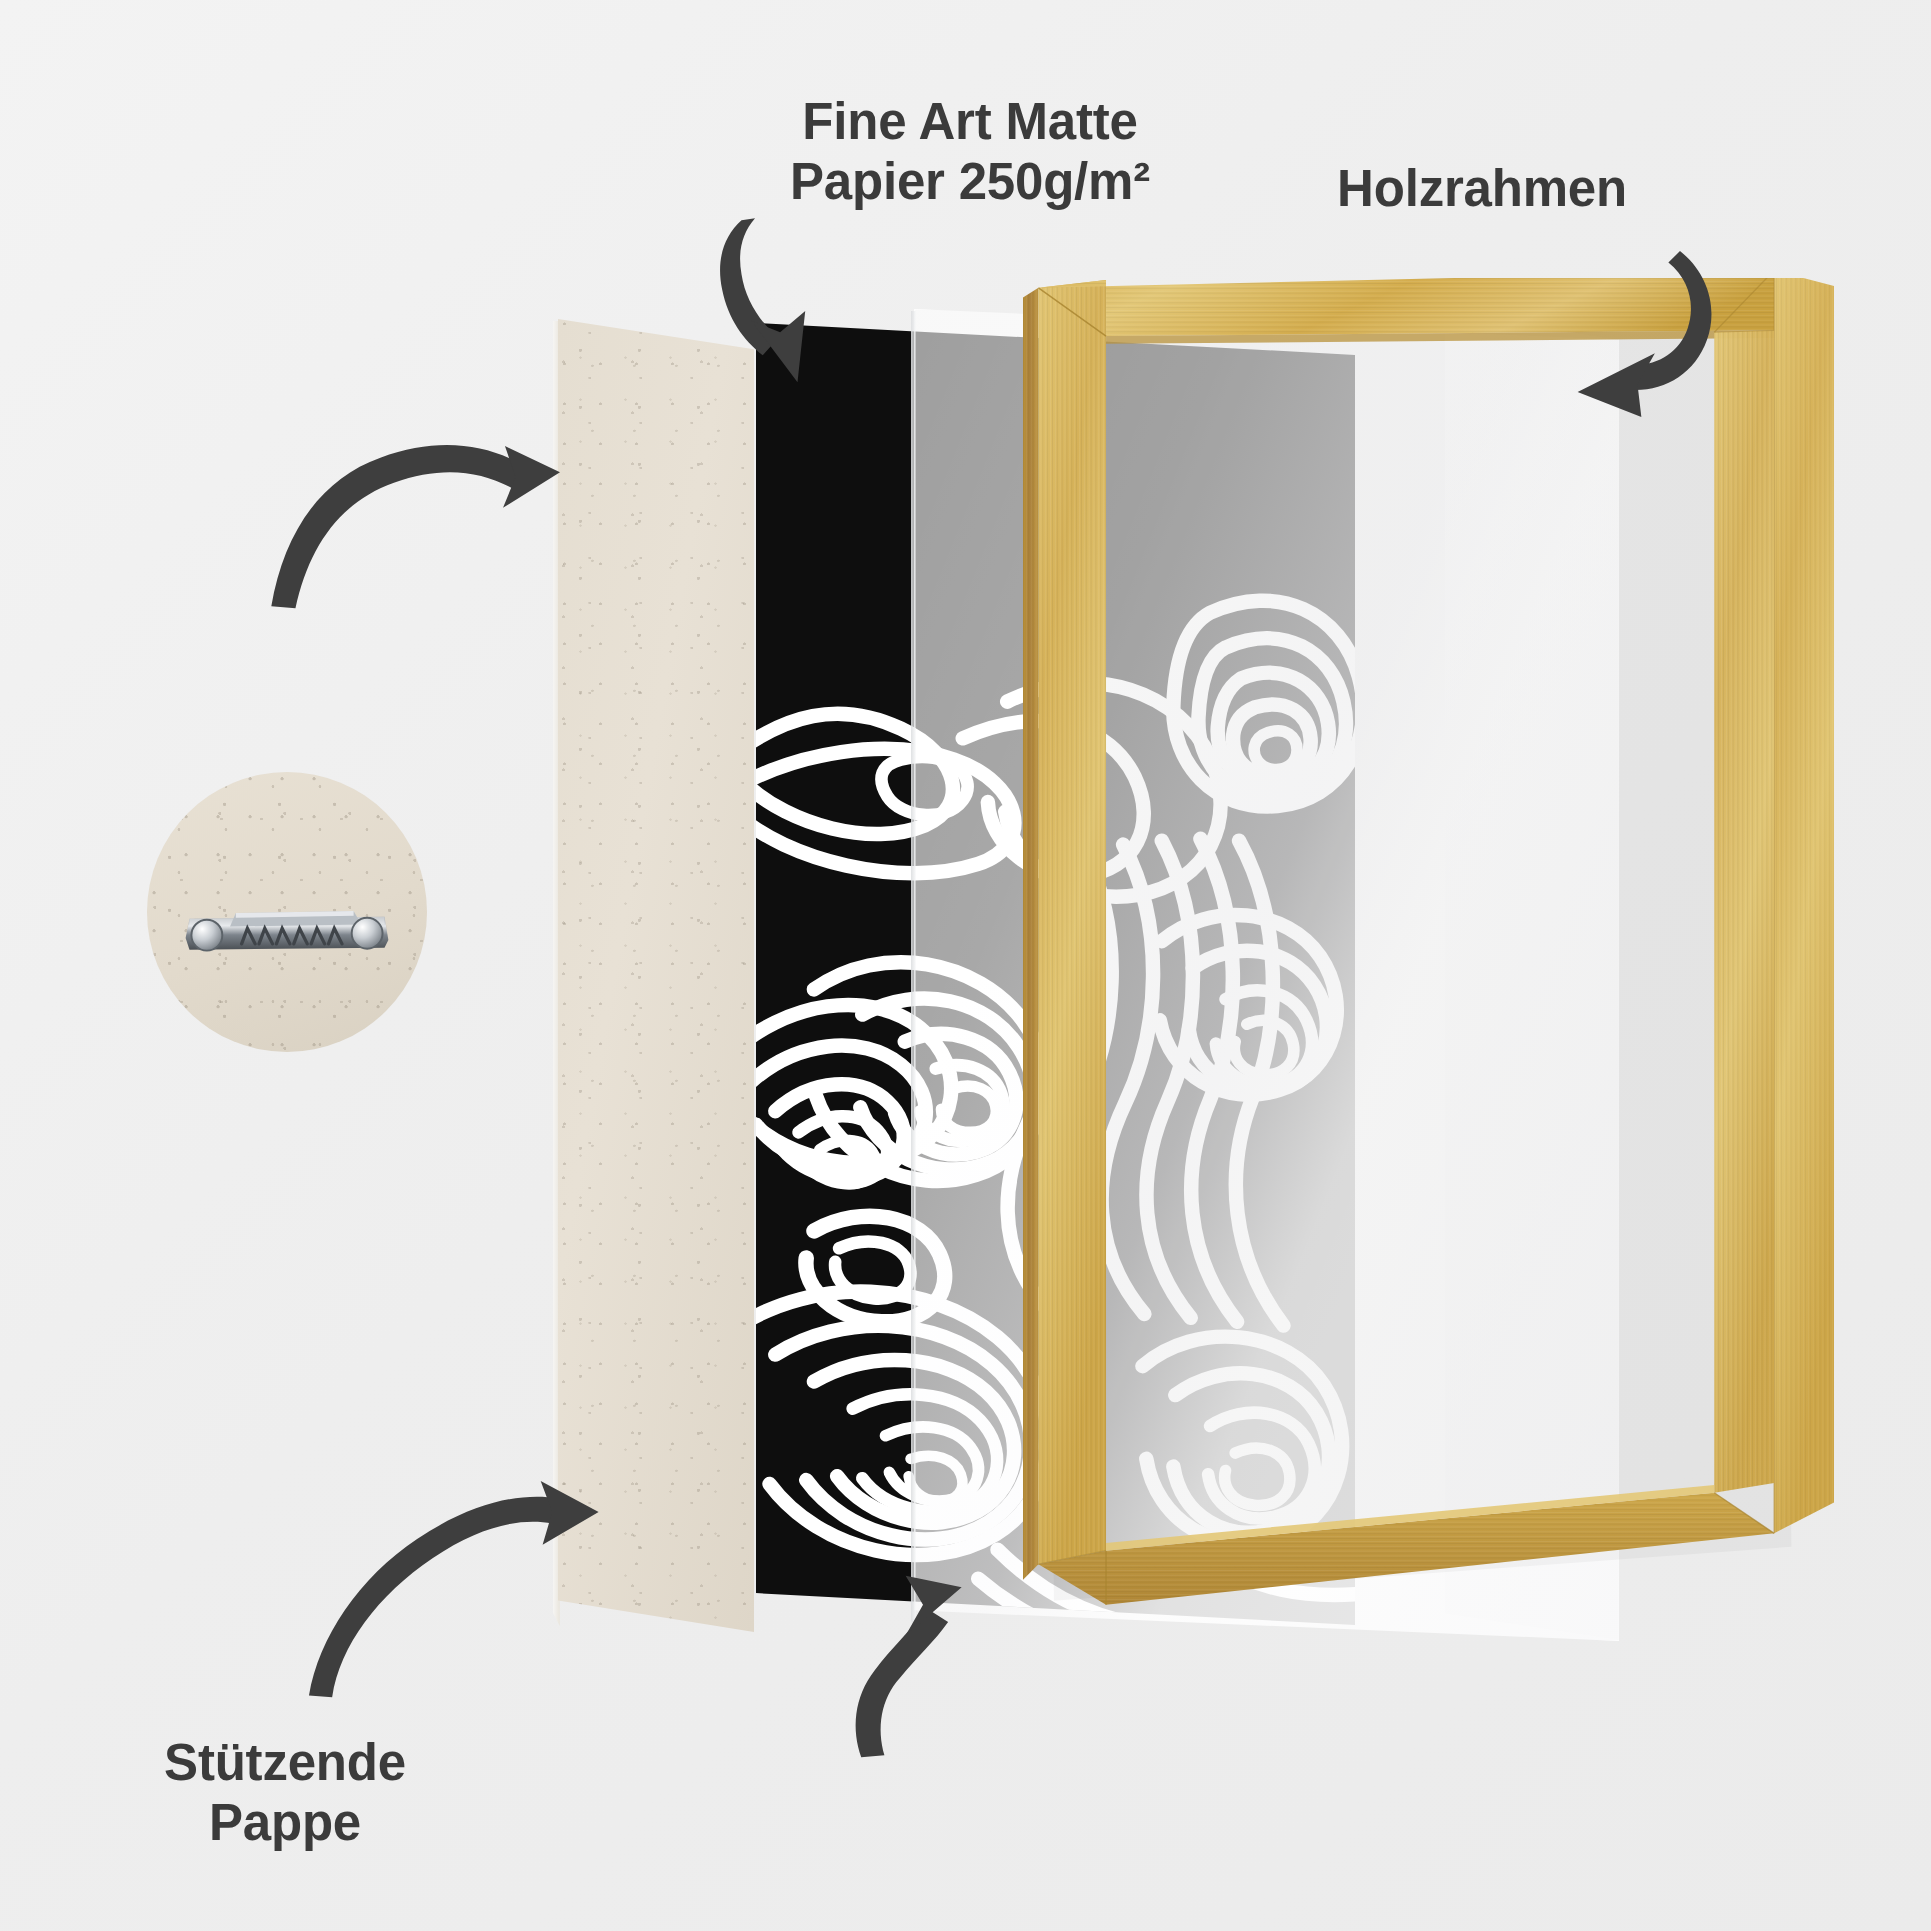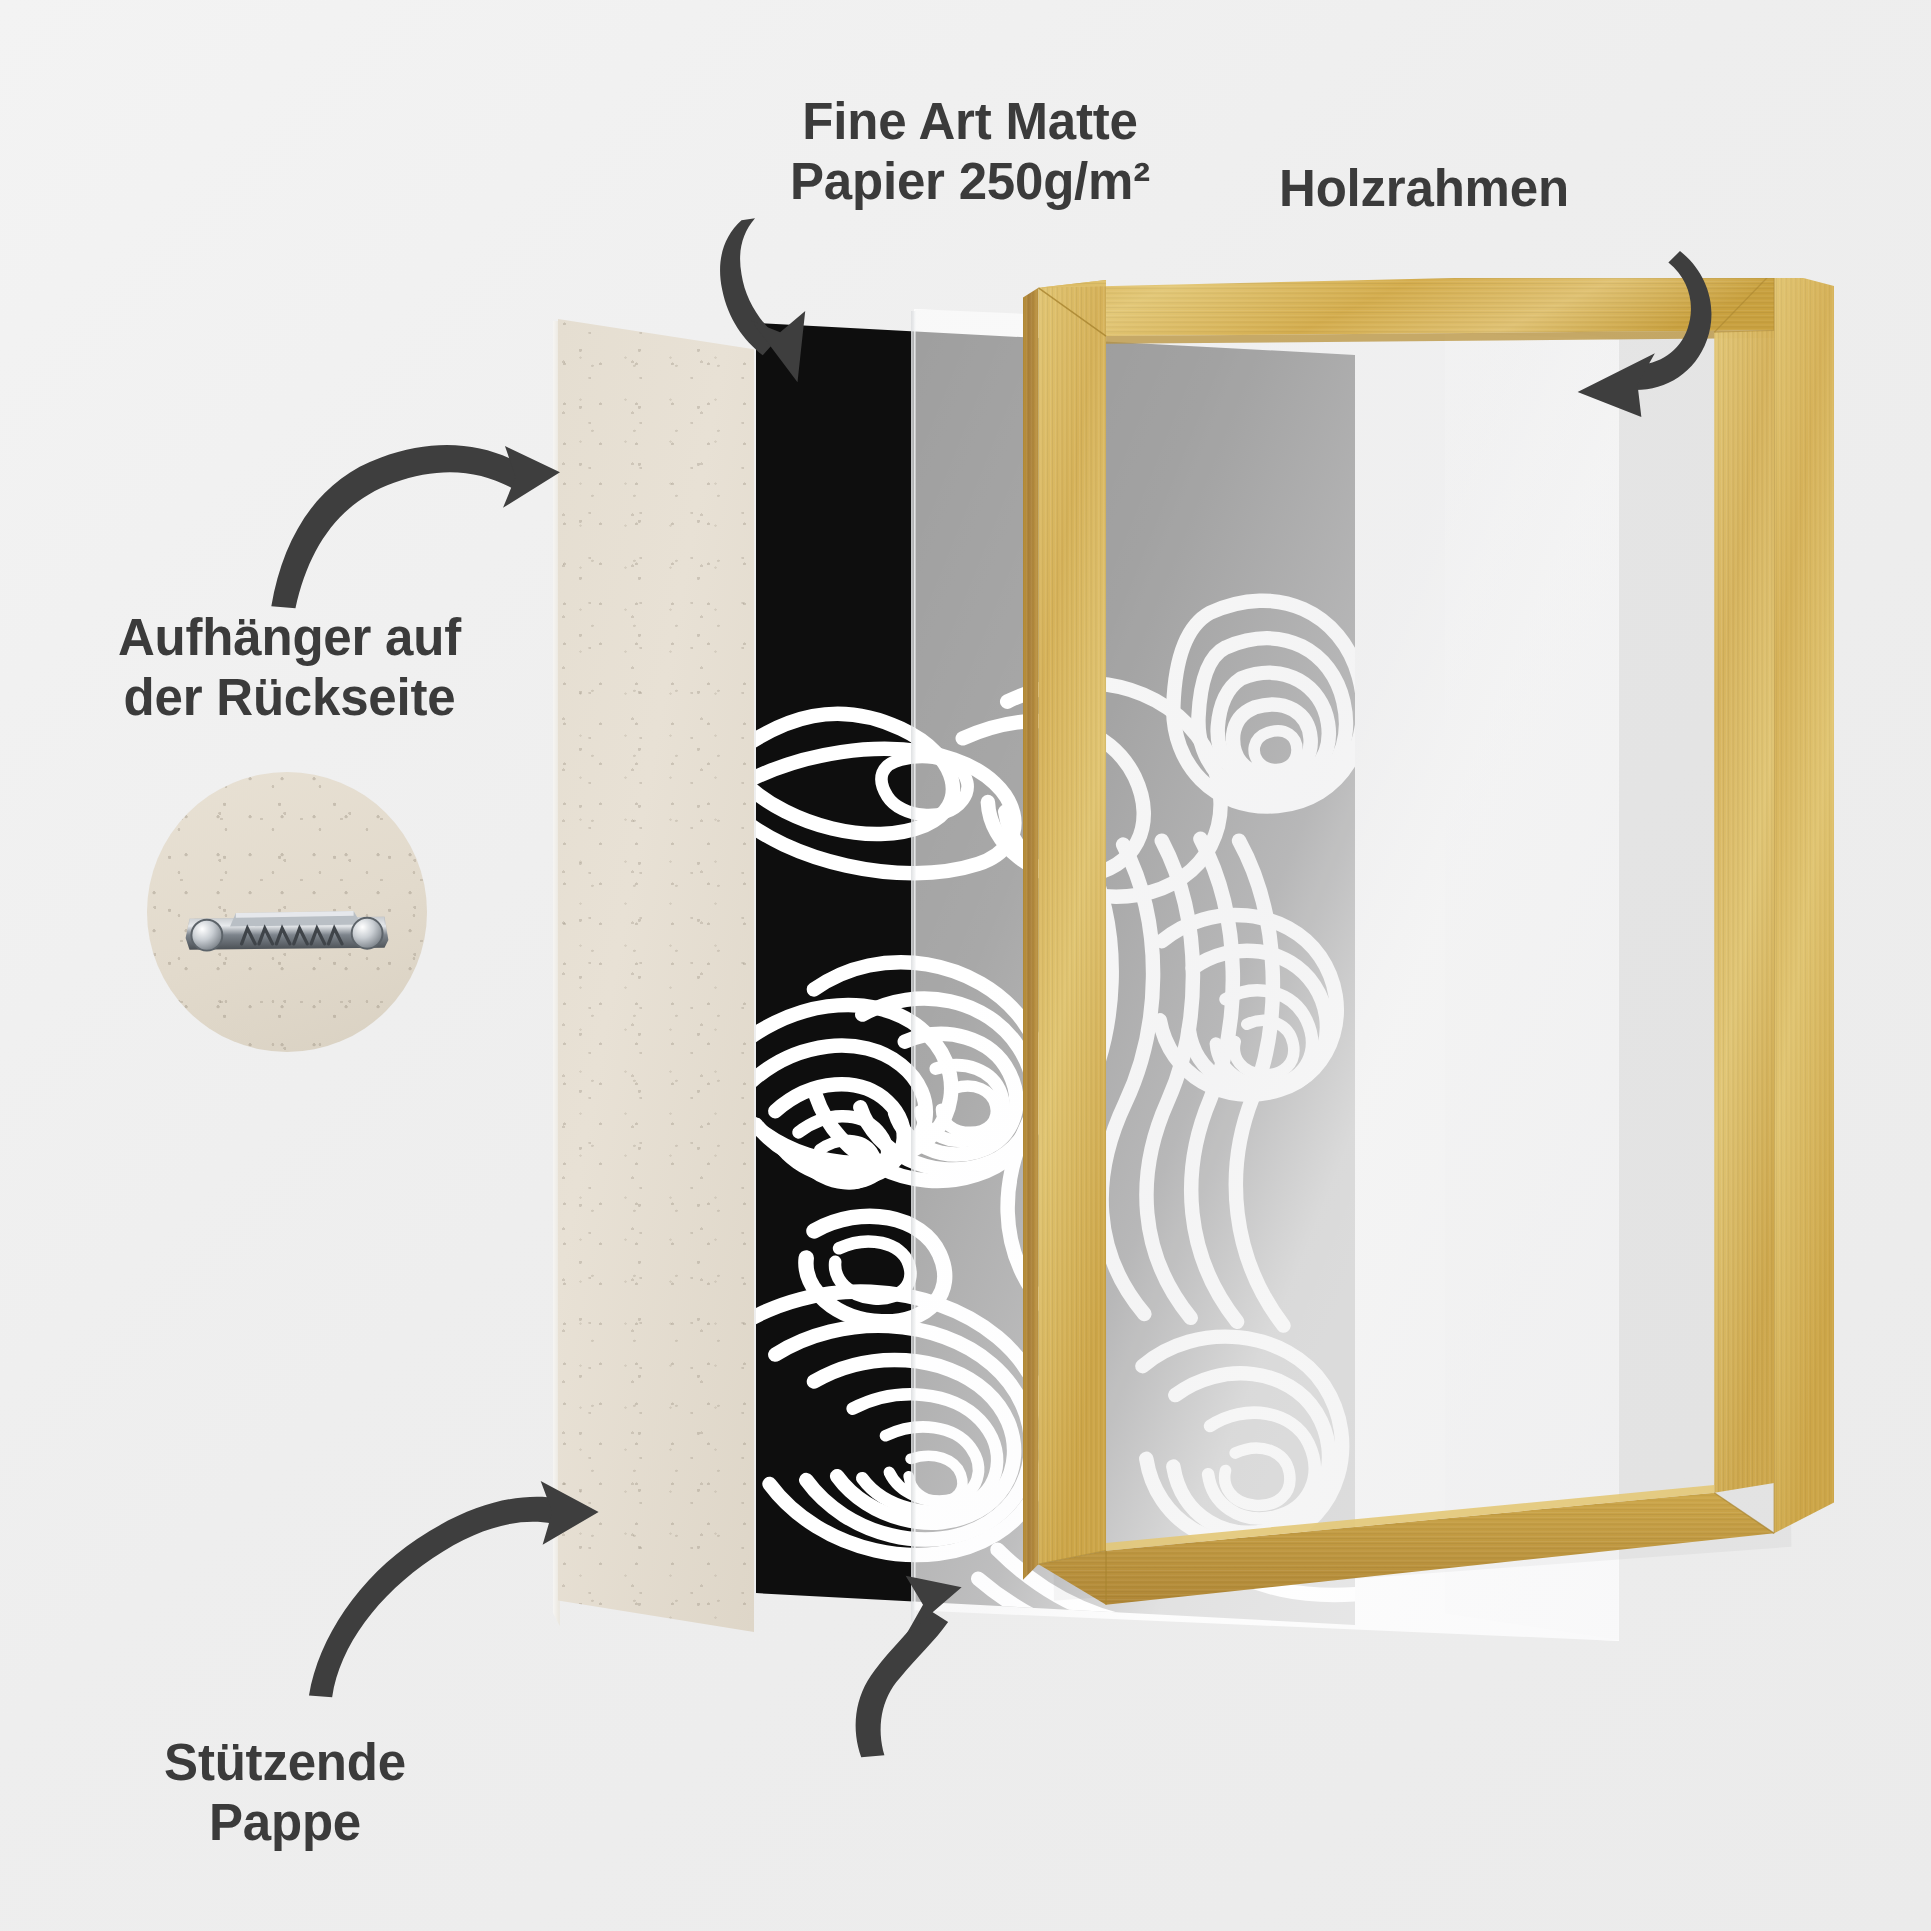--- a/index.html
+++ b/index.html
@@ -17,21 +17,21 @@
     position:absolute;
     color:#3b3b3b;
     font-weight:700;
     font-size:51px;
     line-height:1.18;
     letter-spacing:-0.2px;
     white-space:pre-line;
     text-align:center;
   }
   #lbl-paper{left:748px;top:92px;width:444px;}
-  #lbl-frame{left:1279px;top:159px;width:348px;text-align:left;}
+  #lbl-frame{left:1279px;top:159px;width:348px;text-align:right;}
   #lbl-hanger{left:77px;top:608px;width:425px;}
   #lbl-card{left:116px;top:1733px;width:338px;}
   #lbl-acryl{left:922px;top:1752px;width:290px;text-align:left;}
 
   
   .layer{position:absolute;}
 
   
   #cardboard{
     left:558px;top:319px;width:196px;height:1313px;
@@ -345,21 +345,19 @@
         C 884 1758 882 1792 892 1820 Z"></path>
       <path d="M 938 1694 L 996 1644 L 938 1632 L 956 1662 Z"></path>
     </g>
   </svg>
 
   <div class="label" id="lbl-paper">Fine Art Matte
 Papier 250g/m²</div>
 
   <div class="label" id="lbl-frame">Holzrahmen</div>
 
-  <div class="label" id="lbl-hanger">Aufhänger auf
-der Rückseite</div>
 
   <div class="label" id="lbl-card">Stützende
 Pappe</div>
 
 
 </div>
 
 
 </body></html>

